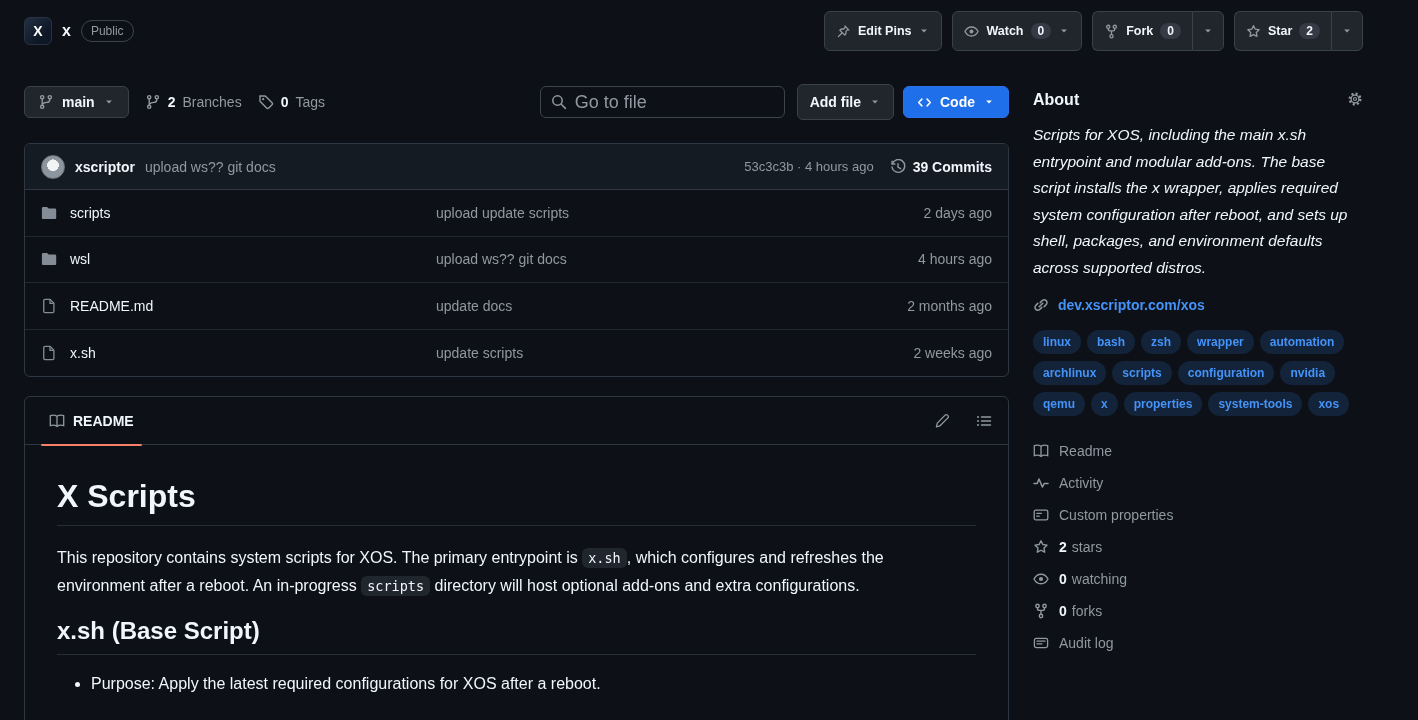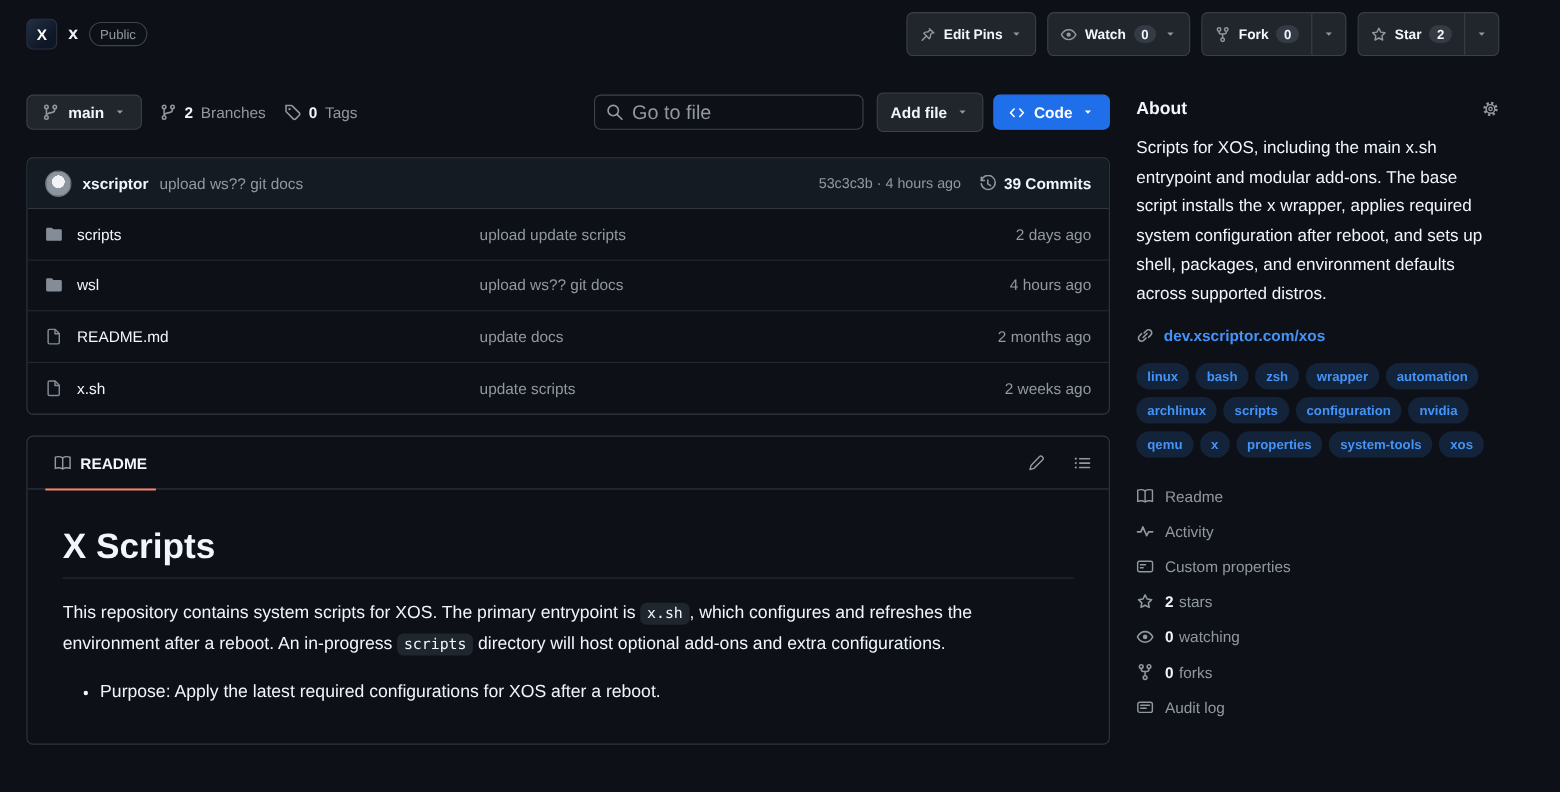--- a/index.html
+++ b/index.html
@@ -111,21 +111,21 @@
                     border-bottom:1px solid #262d37; margin:6px 0 16px; }
   code.inline { font-family:"DejaVu Sans Mono","Liberation Mono",monospace;
                 font-size:13.5px; background:#20262e; padding:2px 6px; border-radius:6px; }
   .readme-body ul { padding-left:34px; }
   .readme-body li { font-size:16px; line-height:1.6; color:#f0f6fc; }
 
   
   .about-head { display:flex; align-items:flex-start; justify-content:space-between;
                 padding-top:5px; }
   .about-title { font-size:16px; font-weight:700; }
-  .about-desc { margin-top:13px; font-size:15.5px; line-height:26.5px; color:#f0f6fc; }
+  .about-desc { margin-top:13px; font-size:15.5px; line-height:26.5px; color:#f0f6fc;font-style:italic; }
   .repo-link { display:flex; align-items:center; gap:9px; margin-top:16px; }
   .repo-link a { color:#4493f8; font-size:14px; font-weight:700; text-decoration:none;
                  cursor:pointer; }
   .topics { display:flex; flex-wrap:wrap; gap:7px 6px; margin-top:17px; }
   .topic-pill { height:24px; display:flex; align-items:center; padding:0 10px;
                 border-radius:999px; background:rgba(56,139,253,0.15); color:#4493f8;
                 font-size:12px; font-weight:700; cursor:pointer; }
   .meta-list { margin-top:19px; display:flex; flex-direction:column; }
   .meta-item { display:flex; align-items:center; height:32px; color:#9198a1;
                font-size:14px; cursor:pointer; }
@@ -357,20 +357,21 @@
                   <circle cx="2" cy="8" r="1" fill="currentColor"></circle>
                   <circle cx="2" cy="12" r="1" fill="currentColor"></circle>
                 </svg>
             </span>
           </div>
         </div>
 
         <article class="readme-body">
           <h1>X Scripts</h1>
           <p><span>This repository contains system scripts for XOS. The primary entrypoint is </span><code class="inline">x.sh</code><span>, which configures and refreshes the environment after a reboot. An in-progress </span><code class="inline">scripts</code><span> directory will host optional add-ons and extra configurations.</span></p>
+          <h2>x.sh (Base Script)</h2>
           <ul>
             <li>Purpose: Apply the latest required configurations for XOS after a reboot.</li>
           </ul>
         </article>
       </div>
     </div>
 
     <aside class="sidebar">
       <div class="about-head">
         <span class="about-title">About</span>

